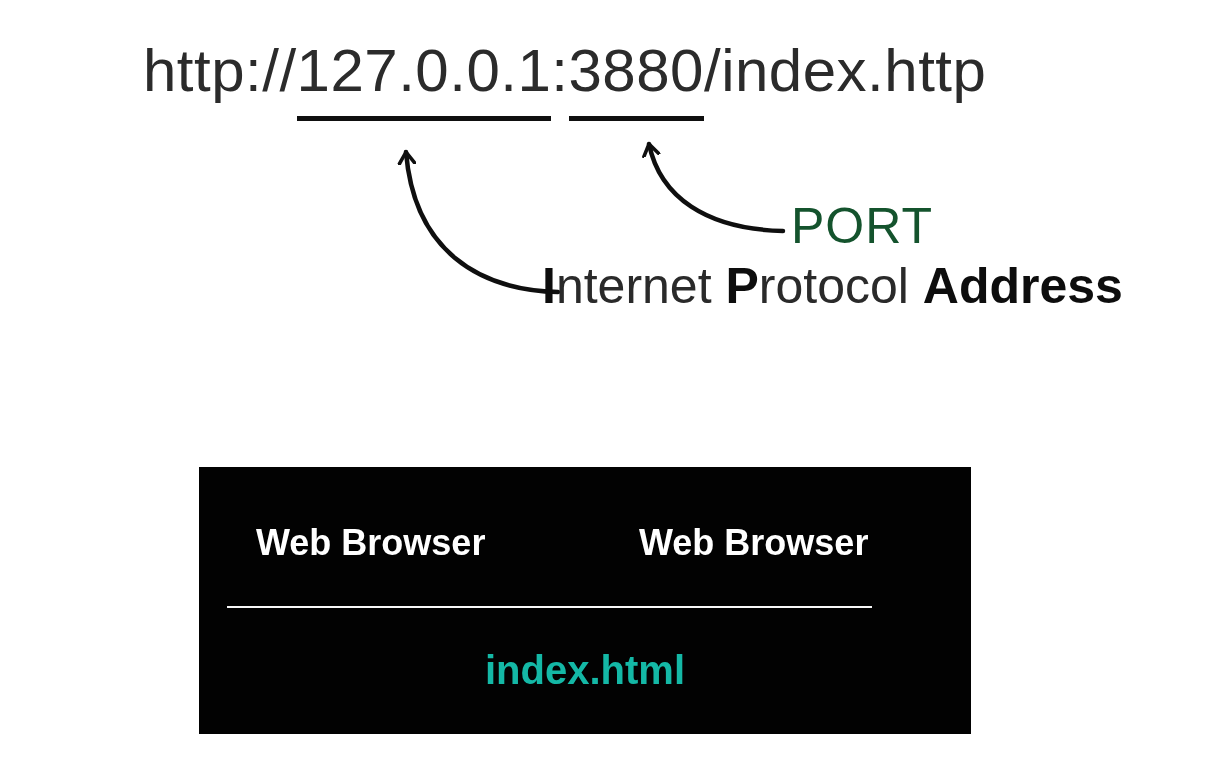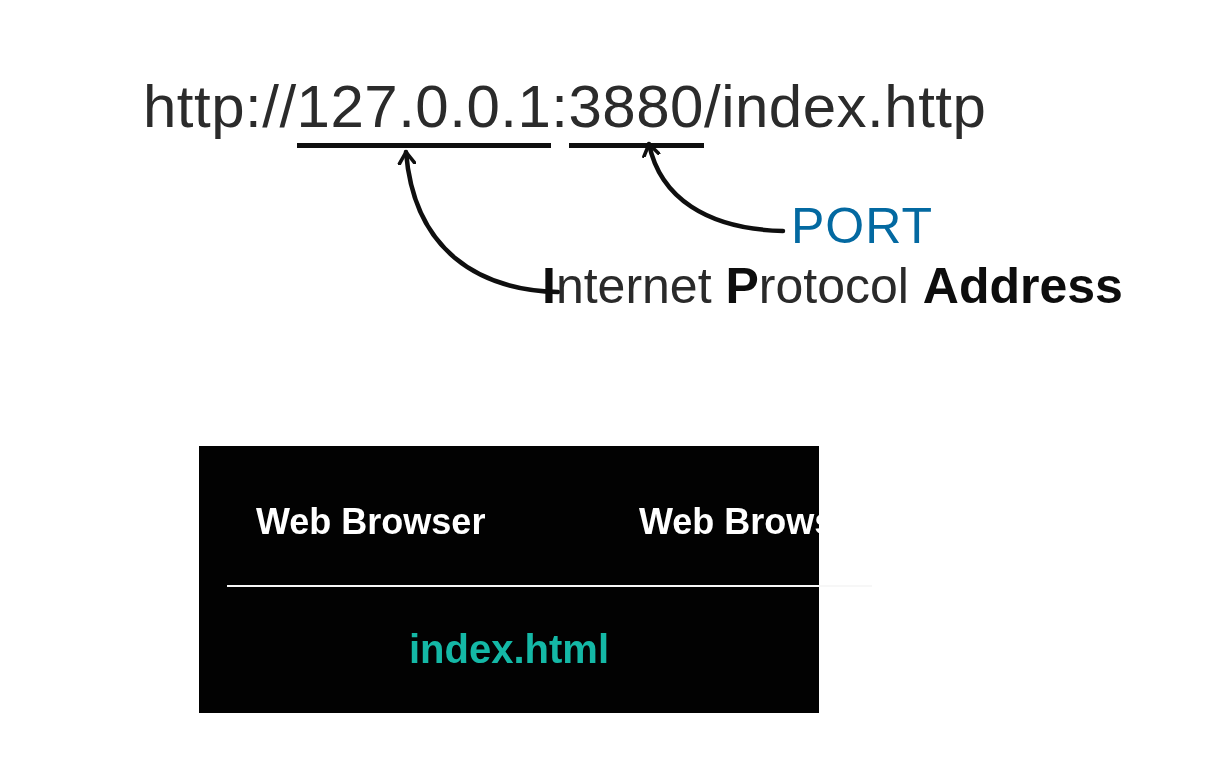--- a/index.html
+++ b/index.html
@@ -23,47 +23,46 @@
     top: 36px;
     font-size: 60px;
     line-height: 1.15;
     font-weight: 200;
     color: #2b2b2b;
     white-space: nowrap;
     letter-spacing: 0.5px;
   }
   .url-line .seg {
     display: inline-block;
-    margin-top: 36px;
   }
   .url-line .underlined {
     display: inline-block;
     border-bottom: 5px solid #0f0f0f;
-    padding-bottom: 2px;
+    padding-bottom: 11px;
     margin-bottom: -9px;
   }
 
   
   .arrows-layer {
     position: absolute;
     left: 0; top: 0;
     width: 1214px;
     height: 778px;
     pointer-events: none;
   }
 
   
   .port-label {
     position: absolute;
     left: 791px;
     top: 201px;
     font-size: 50px;
     line-height: 1.0;
     font-weight: 200;
-    color: #0369a1;
+    color: #14532d;
     letter-spacing: 1px;
     white-space: nowrap;
   }
   .ip-label {
     position: absolute;
     left: 542px;
     top: 261px;
     font-size: 50px;
     line-height: 1.0;
     font-weight: 200;
@@ -72,22 +71,22 @@
   }
   .ip-label .b {
     font-weight: 700;
     color: #0d0d0d;
   }
 
   
   .server-box {
     position: absolute;
     left: 199px;
-    top: 446px;
-    width: 620px;
+    top: 467px;
+    width: 772px;
     height: 267px;
     background: #020202;
   }
   .box-label {
     position: absolute;
     color: #ffffff;
     font-weight: 700;
     font-size: 36px;
     line-height: 1.0;
     white-space: nowrap;

